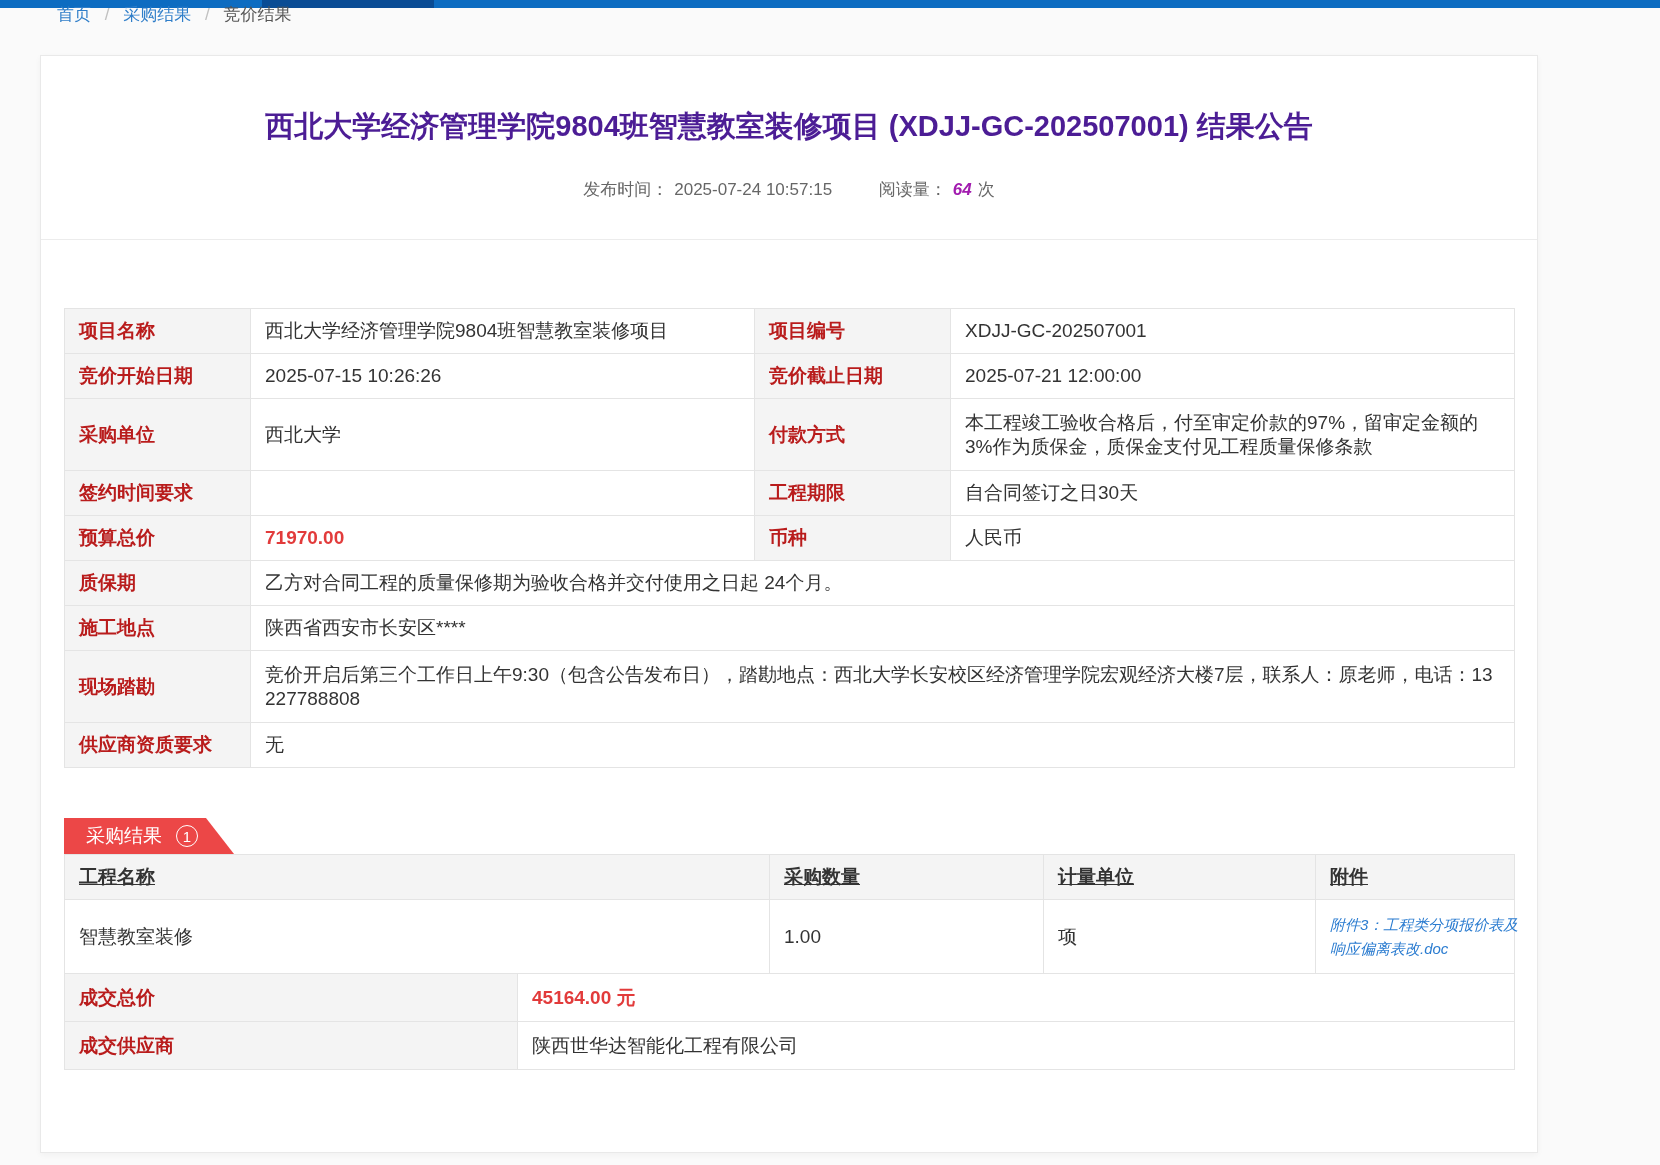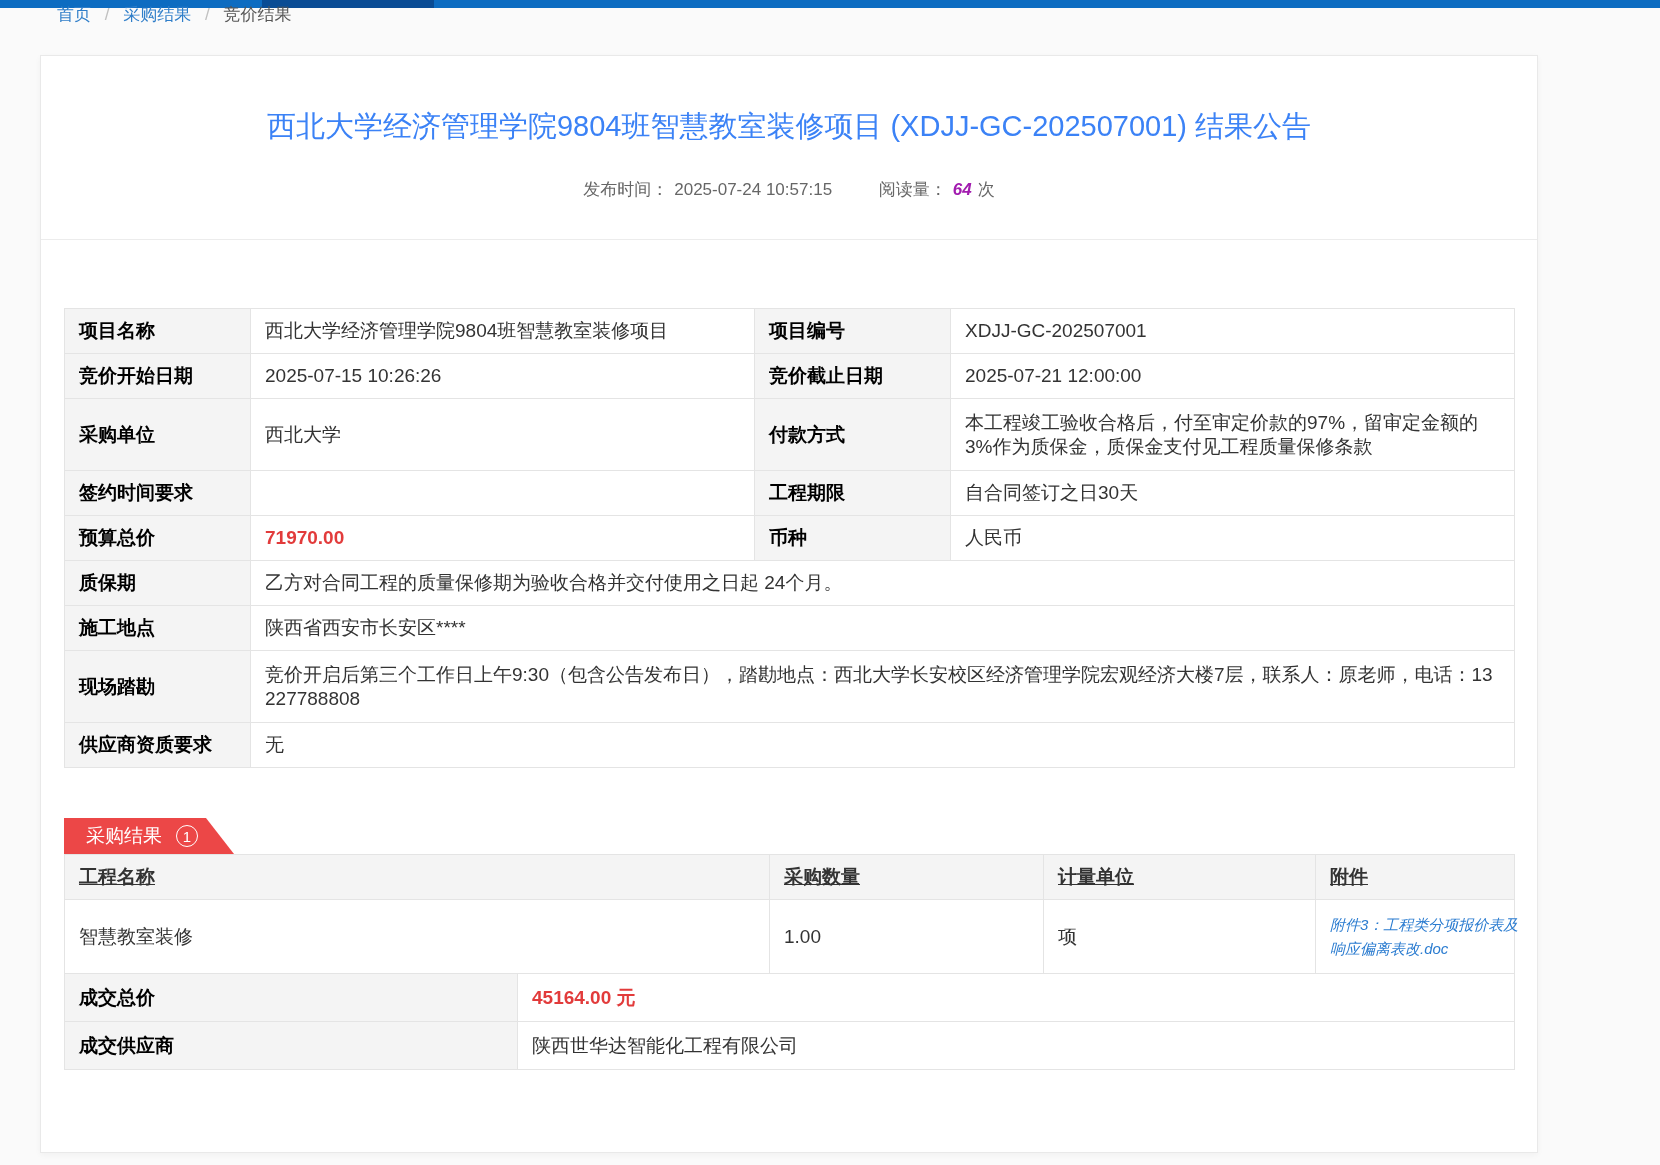--- a/index.html
+++ b/index.html
@@ -23,34 +23,34 @@
 
   
   .card {
     position:absolute; top:55px; left:40px;
     width:1498px; height:1098px;
     background:#fff; border:1px solid #e9e9e9;
     box-shadow:0 2px 6px rgba(0,0,0,0.04);
   }
   .card-header { padding-top:50px; border-bottom:1px solid #ececec; }
   .title {
-    text-align:center; font-size:29px; font-weight:normal; color:#3b82f6;
+    text-align:center; font-size:29px; font-weight:bold; color:#4c1d95;
     line-height:40px; padding:0 60px;
   }
   .meta { text-align:center; margin-top:32px; padding-bottom:38px; font-size:17px; color:#666; }
   .meta .meta-val { margin-left:6px; }
   .meta .meta-gap { margin-left:42px; }
   .meta .views { color:#a21caf; font-weight:bold; font-style:italic; margin:0 6px; }
 
   .content { padding:0 23px; }
 
   
   table { border-collapse:collapse; table-layout:fixed; width:1450px; font-size:19px; color:#333; }
   td { border:1px solid #e4e4e4; padding:10px 14px; line-height:24px; vertical-align:middle; word-break:break-all; }
-  td.label { background:#f4f4f4; font-weight:bold; color:#000000; }
+  td.label { background:#f4f4f4; font-weight:bold; color:#b91c1c; }
   td.red { color:#e23b3b; font-weight:bold; }
 
   .info-table { margin-top:68px; }
   .info-table tr { height:45px; }
   .info-table tr.tall { height:72px; }
 
   
   .ribbon {
     margin-top:50px;
     display:inline-flex; align-items:center;

